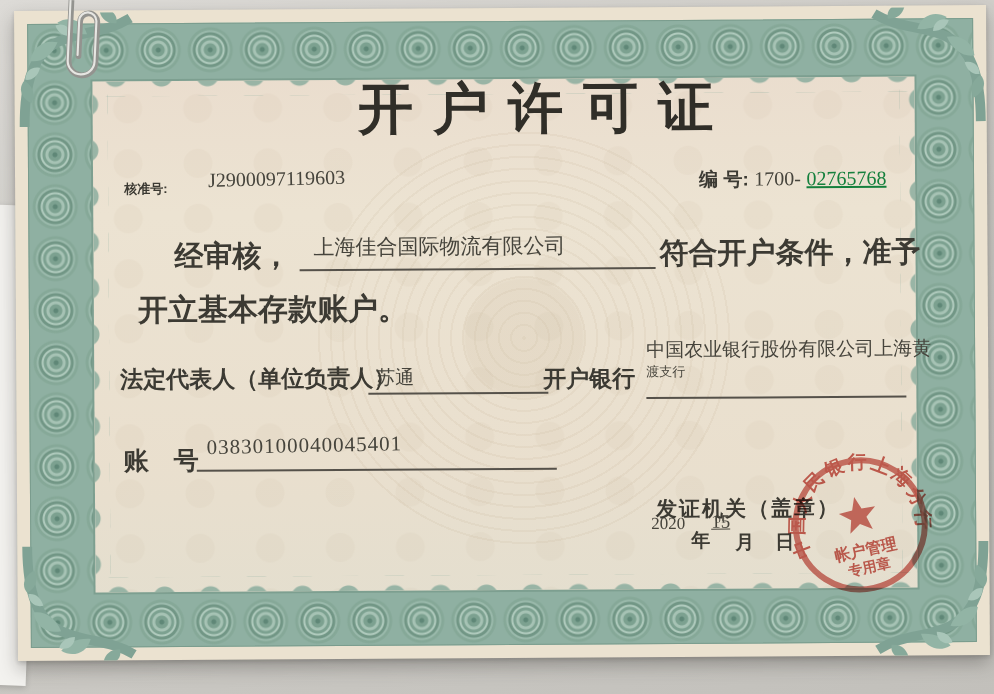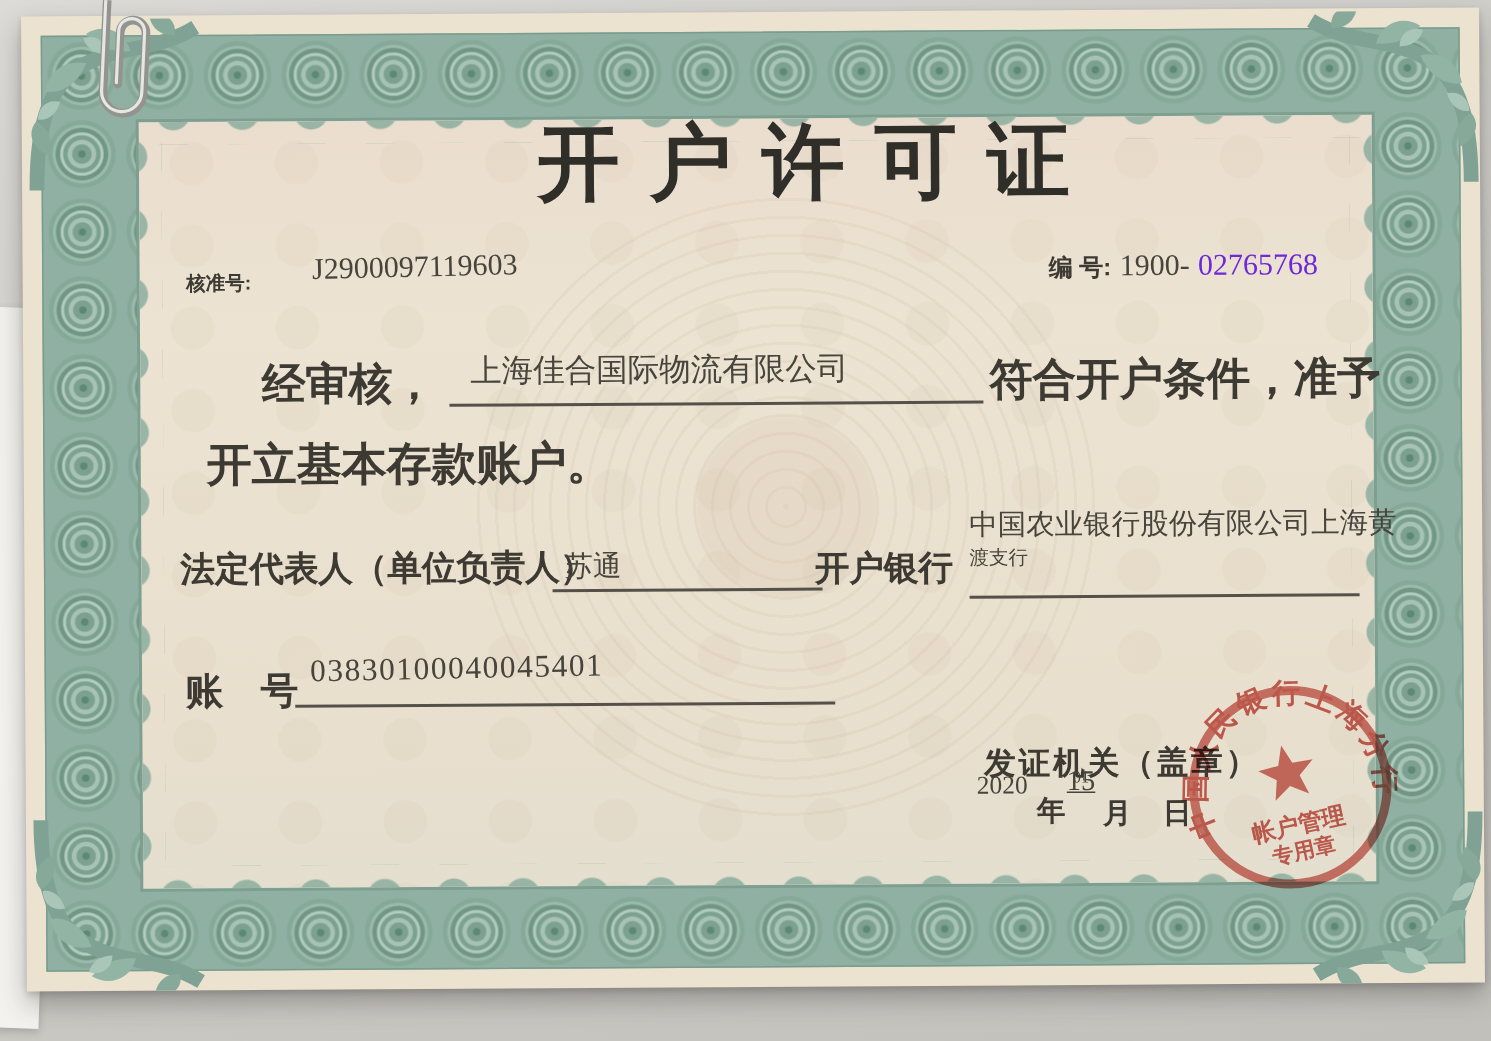--- a/index.html
+++ b/index.html
@@ -68,21 +68,21 @@
   }
   .txt{position:absolute;z-index:5;white-space:nowrap;}
   .hei{font-family:"Liberation Sans","DejaVu Sans",sans-serif;font-weight:700;color:#3c3a33;}
   .song{font-family:"Liberation Serif","DejaVu Serif",serif;font-weight:400;color:#46443c;}
   .title{
     left:0;right:0;top:64px;text-align:center;padding-left:90px;
     font-family:"Liberation Serif","DejaVu Serif",serif;font-weight:700;
     font-size:55px;letter-spacing:20px;color:#302e28;
   }
   .hr{position:absolute;z-index:5;border-bottom:2px solid #55514a;height:0;}
-  .red{color:#6d28d9;}
+  .red{color:#15803d;text-decoration:underline;}
   .seal-wrap{position:absolute;left:768px;top:444px;width:150px;height:150px;z-index:6;
     transform:rotate(-12deg);opacity:.9;mix-blend-mode:multiply;}
   .clip{position:absolute;left:36px;top:-10px;width:60px;height:115px;z-index:10;transform:rotate(3deg);}
 </style>
 </head>
 <body>
 
 <div class="scene">
   <div class="under-sheet"></div>
 
@@ -132,22 +132,22 @@
     </svg>
 
     <div class="rosette"></div>
 
     <div class="txt title">开户许可证</div>
 
     <div class="txt hei" style="left:109px;top:170px;font-size:13px;">核准号:</div>
     <div class="txt song" style="left:193px;top:158px;font-size:20px;transform:rotate(-1deg);">J2900097119603</div>
 
     <div class="txt" style="left:684px;top:160px;font-size:20px;">
-      <span class="hei" style="font-size:16px;">编 号:</span>
-      <span class="song">1900-</span>
+      <span class="hei" style="font-size:19px;">编 号:</span>
+      <span class="song">1700-</span>
       <span class="song red">02765768</span>
     </div>
 
     <div class="txt hei" style="left:159px;top:227px;font-size:29px;text-align:right;">经审核，</div>
     <div class="txt song" style="left:298px;top:224px;font-size:21px;">上海佳合国际物流有限公司</div>
     <div class="hr" style="left:284px;top:260px;width:356px;"></div>
     <div class="txt hei" style="left:644px;top:227px;font-size:29px;">符合开户条件，准予</div>
 
     <div class="txt hei" style="left:122px;top:280px;font-size:30px;">开立基本存款账户。</div>
 

